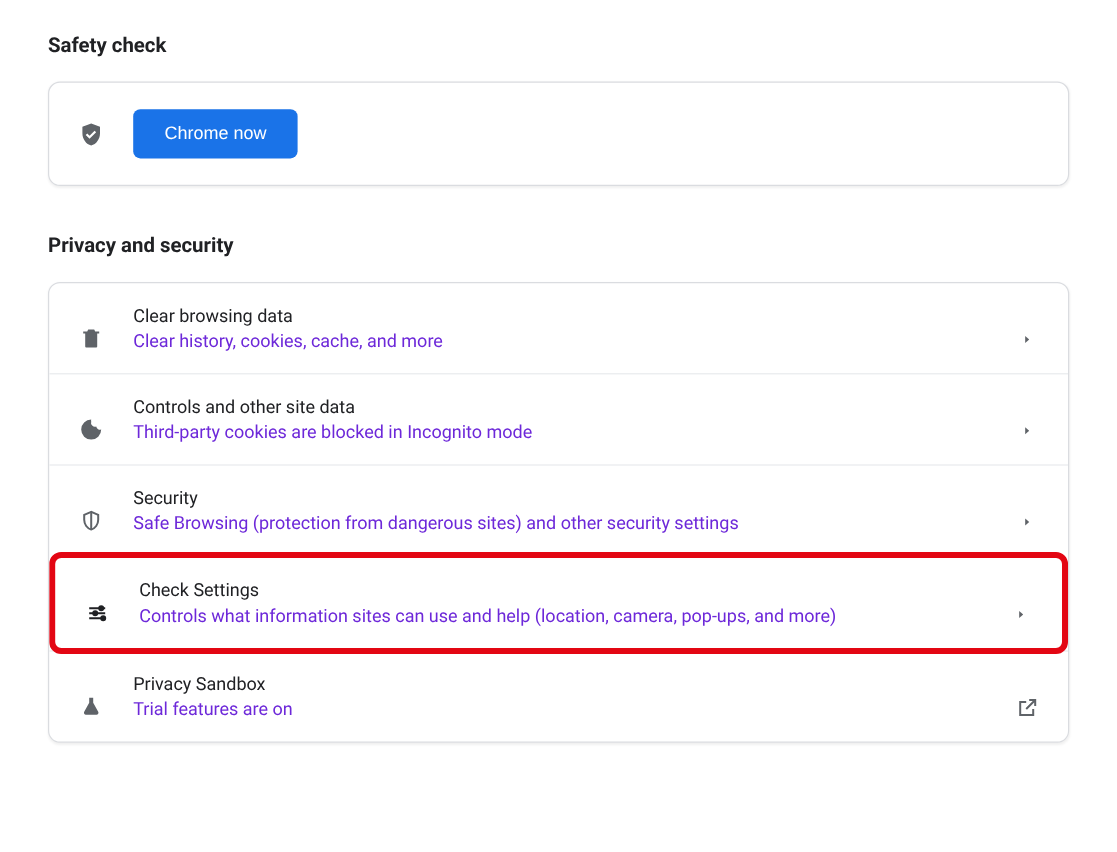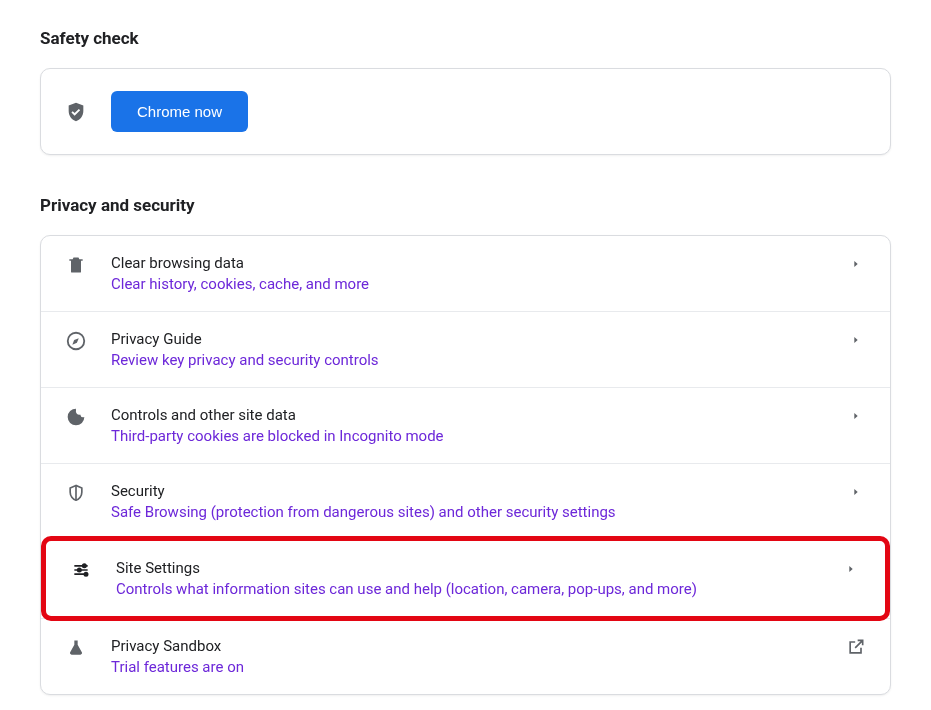--- a/index.html
+++ b/index.html
@@ -41,21 +41,21 @@
     color: #fff;
     border: none;
     font-size: 15px;
     font-weight: 500;
     padding: 12px 26px;
     border-radius: 6px;
     cursor: pointer;
   }
   .list-row {
     display: flex;
-    align-items: flex-start;
+    align-items: flex-end;
     padding: 18px 24px;
     gap: 24px;
     border-top: 1px solid #e8eaed;
     cursor: pointer;
   }
   .list-row:first-child { border-top: none; }
   .row-icon {
     width: 22px; height: 22px;
     display: flex; align-items: center; justify-content: center;
     color: #5f6368;
@@ -109,37 +109,20 @@
       <div class="row-title">Clear browsing data</div>
       <div class="row-desc">Clear history, cookies, cache, and more</div>
     </div>
     <span class="row-arrow">
       <svg viewBox="0 0 24 24" width="10" height="10" fill="#5f6368">
           <path d="m8 5 8 7-8 7V5Z"></path>
         </svg>
     </span>
   </div>
 
-  <div class="list-row">
-    <span class="row-icon">
-      <svg viewBox="0 0 24 24" width="22" height="22" fill="none" stroke="#5f6368" stroke-width="2">
-          <circle cx="12" cy="12" r="9"></circle>
-          <path d="m15 9-2 5-5 2 2-5 5-2Z" fill="#5f6368" stroke="none"></path>
-        </svg>
-    </span>
-    <div class="row-text">
-      <div class="row-title">Privacy Guide</div>
-      <div class="row-desc">Review key privacy and security controls</div>
-    </div>
-    <span class="row-arrow">
-      <svg viewBox="0 0 24 24" width="10" height="10" fill="#5f6368">
-          <path d="m8 5 8 7-8 7V5Z"></path>
-        </svg>
-    </span>
-  </div>
 
   <div class="list-row">
     <span class="row-icon">
       <svg viewBox="0 0 24 24" width="20" height="20" fill="#5f6368">
           <path d="M12 2a10 10 0 1 0 10 10 4 4 0 0 1-5-3 4 4 0 0 1-5-5 4 4 0 0 1 0-2Zm-4 8a1.5 1.5 0 1 0 0 3 1.5 1.5 0 0 0 0-3Zm6 3a1.5 1.5 0 1 0 0 3 1.5 1.5 0 0 0 0-3Zm-3 4a1 1 0 1 0 0 2 1 1 0 0 0 0-2Z"></path>
         </svg>
     </span>
     <div class="row-text">
       <div class="row-title">Controls and other site data</div>
       <div class="row-desc">Third-party cookies are blocked in Incognito mode</div>
@@ -173,21 +156,21 @@
     <div class="list-row">
       <span class="row-icon">
         <svg viewBox="0 0 24 24" width="20" height="20" fill="none" stroke="#202124" stroke-width="2">
             <path d="M4 7h10M18 7h2M4 12h4M12 12h8M4 17h12M20 17h0"></path>
             <circle cx="16" cy="7" r="2" fill="#202124"></circle>
             <circle cx="10" cy="12" r="2" fill="#202124"></circle>
             <circle cx="18" cy="17" r="2" fill="#202124"></circle>
           </svg>
       </span>
       <div class="row-text">
-        <div class="row-title">Site Settings</div>
+        <div class="row-title">Check Settings</div>
         <div class="row-desc">Controls what information sites can use and help (location, camera, pop-ups, and more)</div>
       </div>
       <span class="row-arrow">
         <svg viewBox="0 0 24 24" width="10" height="10" fill="#5f6368">
             <path d="m8 5 8 7-8 7V5Z"></path>
           </svg>
       </span>
     </div>
   </div>
 

